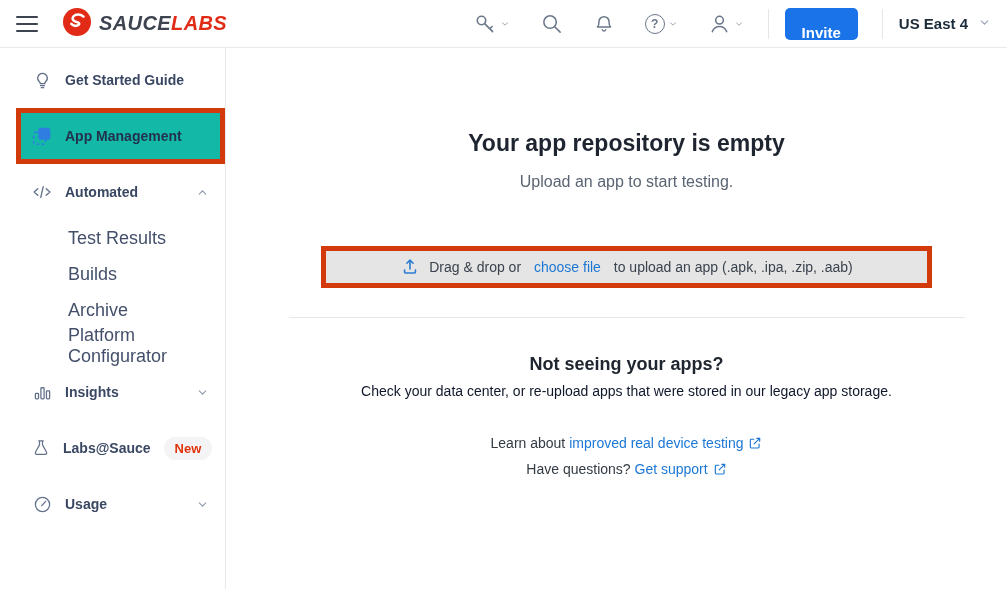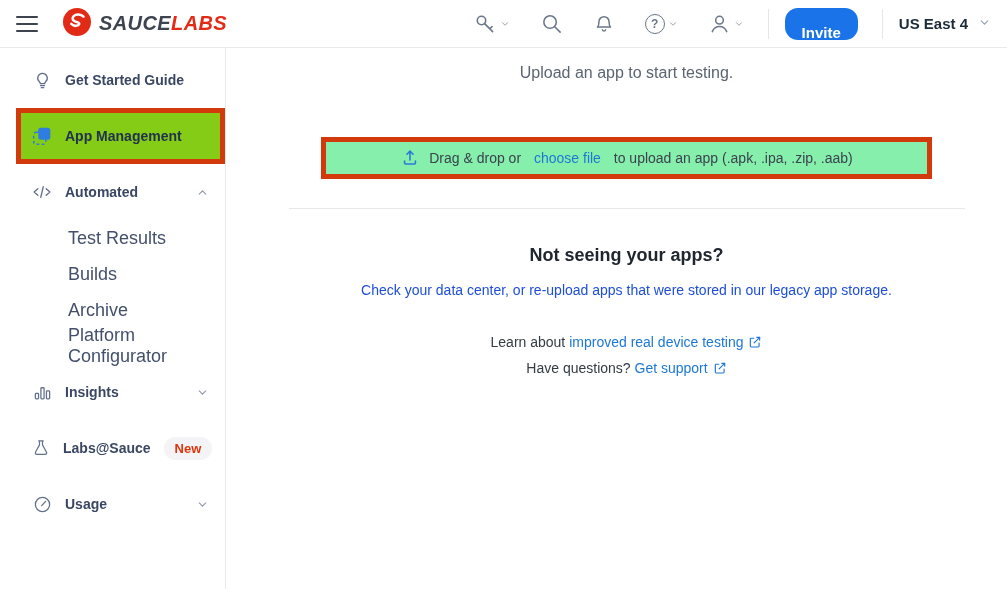--- a/index.html
+++ b/index.html
@@ -23,67 +23,67 @@
   .brand { font-size: 20px; font-style: italic; font-weight: bold; letter-spacing: .4px; }
   .brand .primary { color: #3d4450; }
   .brand .secondary { color: #e12b16; }
   .header-right { margin-left: auto; display: flex; align-items: center; }
   .hicon { display: flex; align-items: center; color: #6a7689; background: none; border: none; padding: 0; cursor: pointer; margin-left: 30px; }
   .hicon svg { display: block; }
   .mini-chev { color: #9aa5b1; margin-left: 3px; }
   .vdiv { width: 1px; height: 30px; background: #e4e6ea; margin: 0 16px 0 24px; }
   .invite-btn {
     background: #1a73e8; color: #fff; font-family: inherit; font-weight: bold; font-size: 15px;
-    border: none; border-radius: 13px; height: 31px; padding: 16px 17px; cursor: pointer;
+    border: none; border-radius: 5px; height: 31px; padding: 16px 17px; cursor: pointer;
   }
   .region { display: flex; align-items: center; gap: 7px; cursor: pointer; background: none; border: none; padding: 0; font-family: inherit; }
   .region-label { font-size: 15px; font-weight: bold; color: #1c2b3a; }
   .help-circle { width: 20px; height: 20px; border: 1.6px solid #6a7689; border-radius: 50%; display: flex; align-items: center; justify-content: center; font-size: 12px; font-weight: bold; color: #6a7689; }
 
   
   .sidebar {
     position: absolute; top: 48px; left: 16px; bottom: 0; width: 210px;
     background: #fff; border-right: 1px solid #e8e9ed; padding-top: 4px;
   }
   .nav-item {
     height: 56px; display: flex; align-items: center; gap: 13px;
     padding: 0 16px; font-size: 14px; font-weight: bold; color: #3a4763; cursor: pointer;
   }
   .nav-item .nicon { color: #62708a; display: flex; width: 20px; justify-content: center; }
   .nav-item .chev { margin-left: auto; color: #8f9aad; display: flex; }
   .nav-item.active {
-    background: #84cc16; color: #22324e;
+    background: #14b8a6; color: #22324e;
     border: 5px solid #d23a0c;
     padding: 0 11px;
   }
   .sub-item {
     height: 36px; display: flex; align-items: center; padding-left: 52px;
     font-size: 18px; color: #44506b; cursor: pointer;
   }
   .badge {
     margin-left: auto; background: #f4f4f7; color: #e0350b;
     font-size: 13px; font-weight: bold; padding: 4px 11px; border-radius: 13px;
   }
 
   
   .main { position: absolute; top: 48px; left: 246px; right: 0; bottom: 0; text-align: center; }
   .page-title { font-size: 23px; font-weight: bold; color: #1e2530; margin: 82px 0 0; }
   .page-subtitle { font-size: 16px; color: #5a6472; margin: 16px 0 0; }
   .composite { white-space: pre-wrap; }
   .dropzone {
     width: 611px; height: 42px; margin: 55px auto 0;
-    border: 5px solid #d23a0c; background: #86efac;
+    border: 5px solid #d23a0c; background: #e5e5e5;
     display: flex; align-items: center; justify-content: center; gap: 9px;
     font-size: 14px; color: #3a424e; cursor: pointer;
   }
   .dropzone a, .link-line a { color: #1d78d5; text-decoration: none; cursor: pointer; }
   .upload-ic { color: #2b7bd3; display: flex; }
   .divider { width: 676px; margin: 29px auto 0; border: none; border-top: 1px solid #e7e8ec; }
   .section-title { font-size: 18px; font-weight: bold; color: #20262f; margin: 36px 0 0; }
-  .section-desc { font-size: 14px; color: #1d4ed8; margin: 16px 0 0; }
+  .section-desc { font-size: 14px; color: #0f172a; margin: 8px 0 0; }
   .links-block { margin-top: 32px; font-size: 14px; color: #333b44; }
   .link-line { margin: 0; line-height: 24px; }
   .ext-ic { color: #1d78d5; vertical-align: -2px; margin-left: 5px; }
 </style>
 </head>
 <body>
 
 <header class="header">
   <button class="hamburger">
     <span></span>
@@ -252,20 +252,21 @@
     <span>Usage</span>
     <span class="chev">
       <svg width="13" height="13" viewBox="0 0 24 24" fill="none" stroke="currentColor" stroke-width="2" stroke-linecap="round">
           <path d="M6 9l6 6 6-6"></path>
         </svg>
     </span>
   </div>
 </aside>
 
 <main class="main">
+  <h1 class="page-title">Your app repository is empty</h1>
   <p class="page-subtitle">Upload an app to start testing.</p>
 
   <div class="dropzone composite">
     <span class="upload-ic">
       <svg width="20" height="20" viewBox="0 0 24 24" fill="none" stroke="currentColor" stroke-width="1.9" stroke-linecap="round" stroke-linejoin="round">
           <path d="M12 14.5V4M8.3 7.5L12 3.8l3.7 3.7"></path>
           <path d="M5.5 15.5v2.6a1 1 0 0 0 1 1h11a1 1 0 0 0 1-1v-2.6"></path>
         </svg>
     </span><span>Drag &amp; drop or </span><a href="#">choose file</a><span> to upload an app (.apk, .ipa, .zip, .aab)</span>
   </div>

